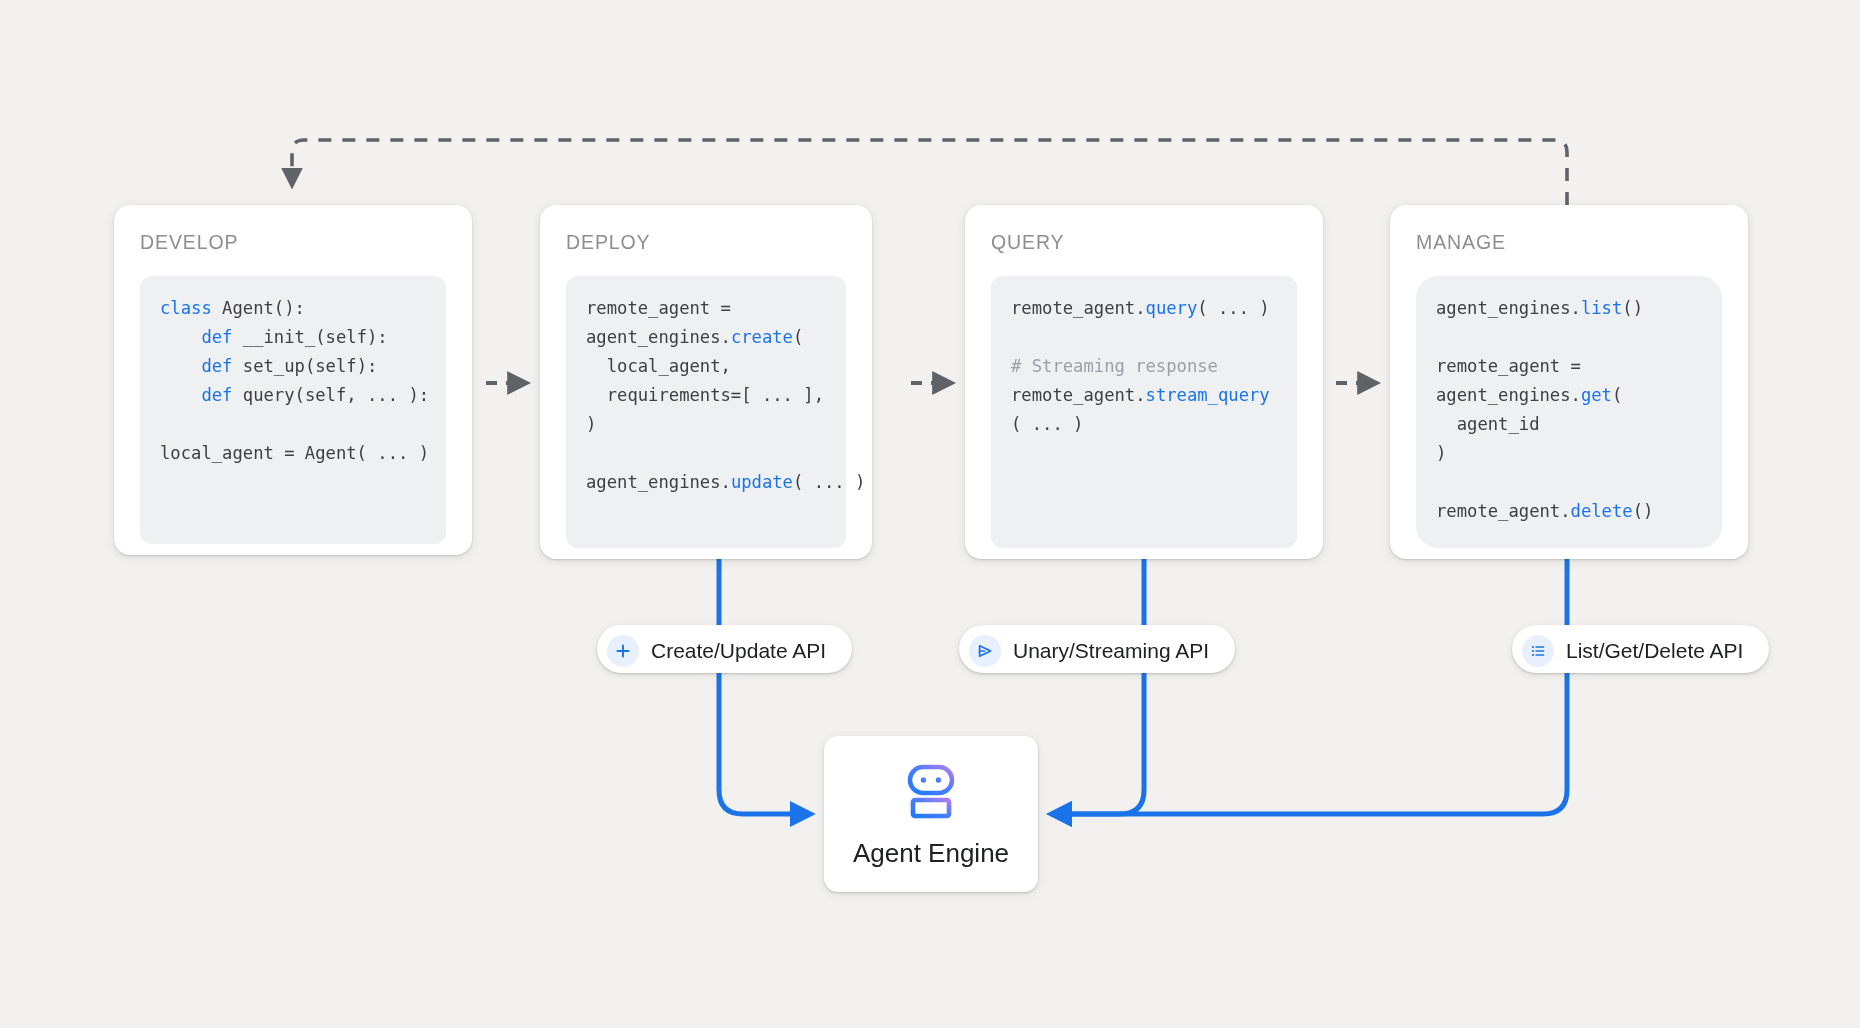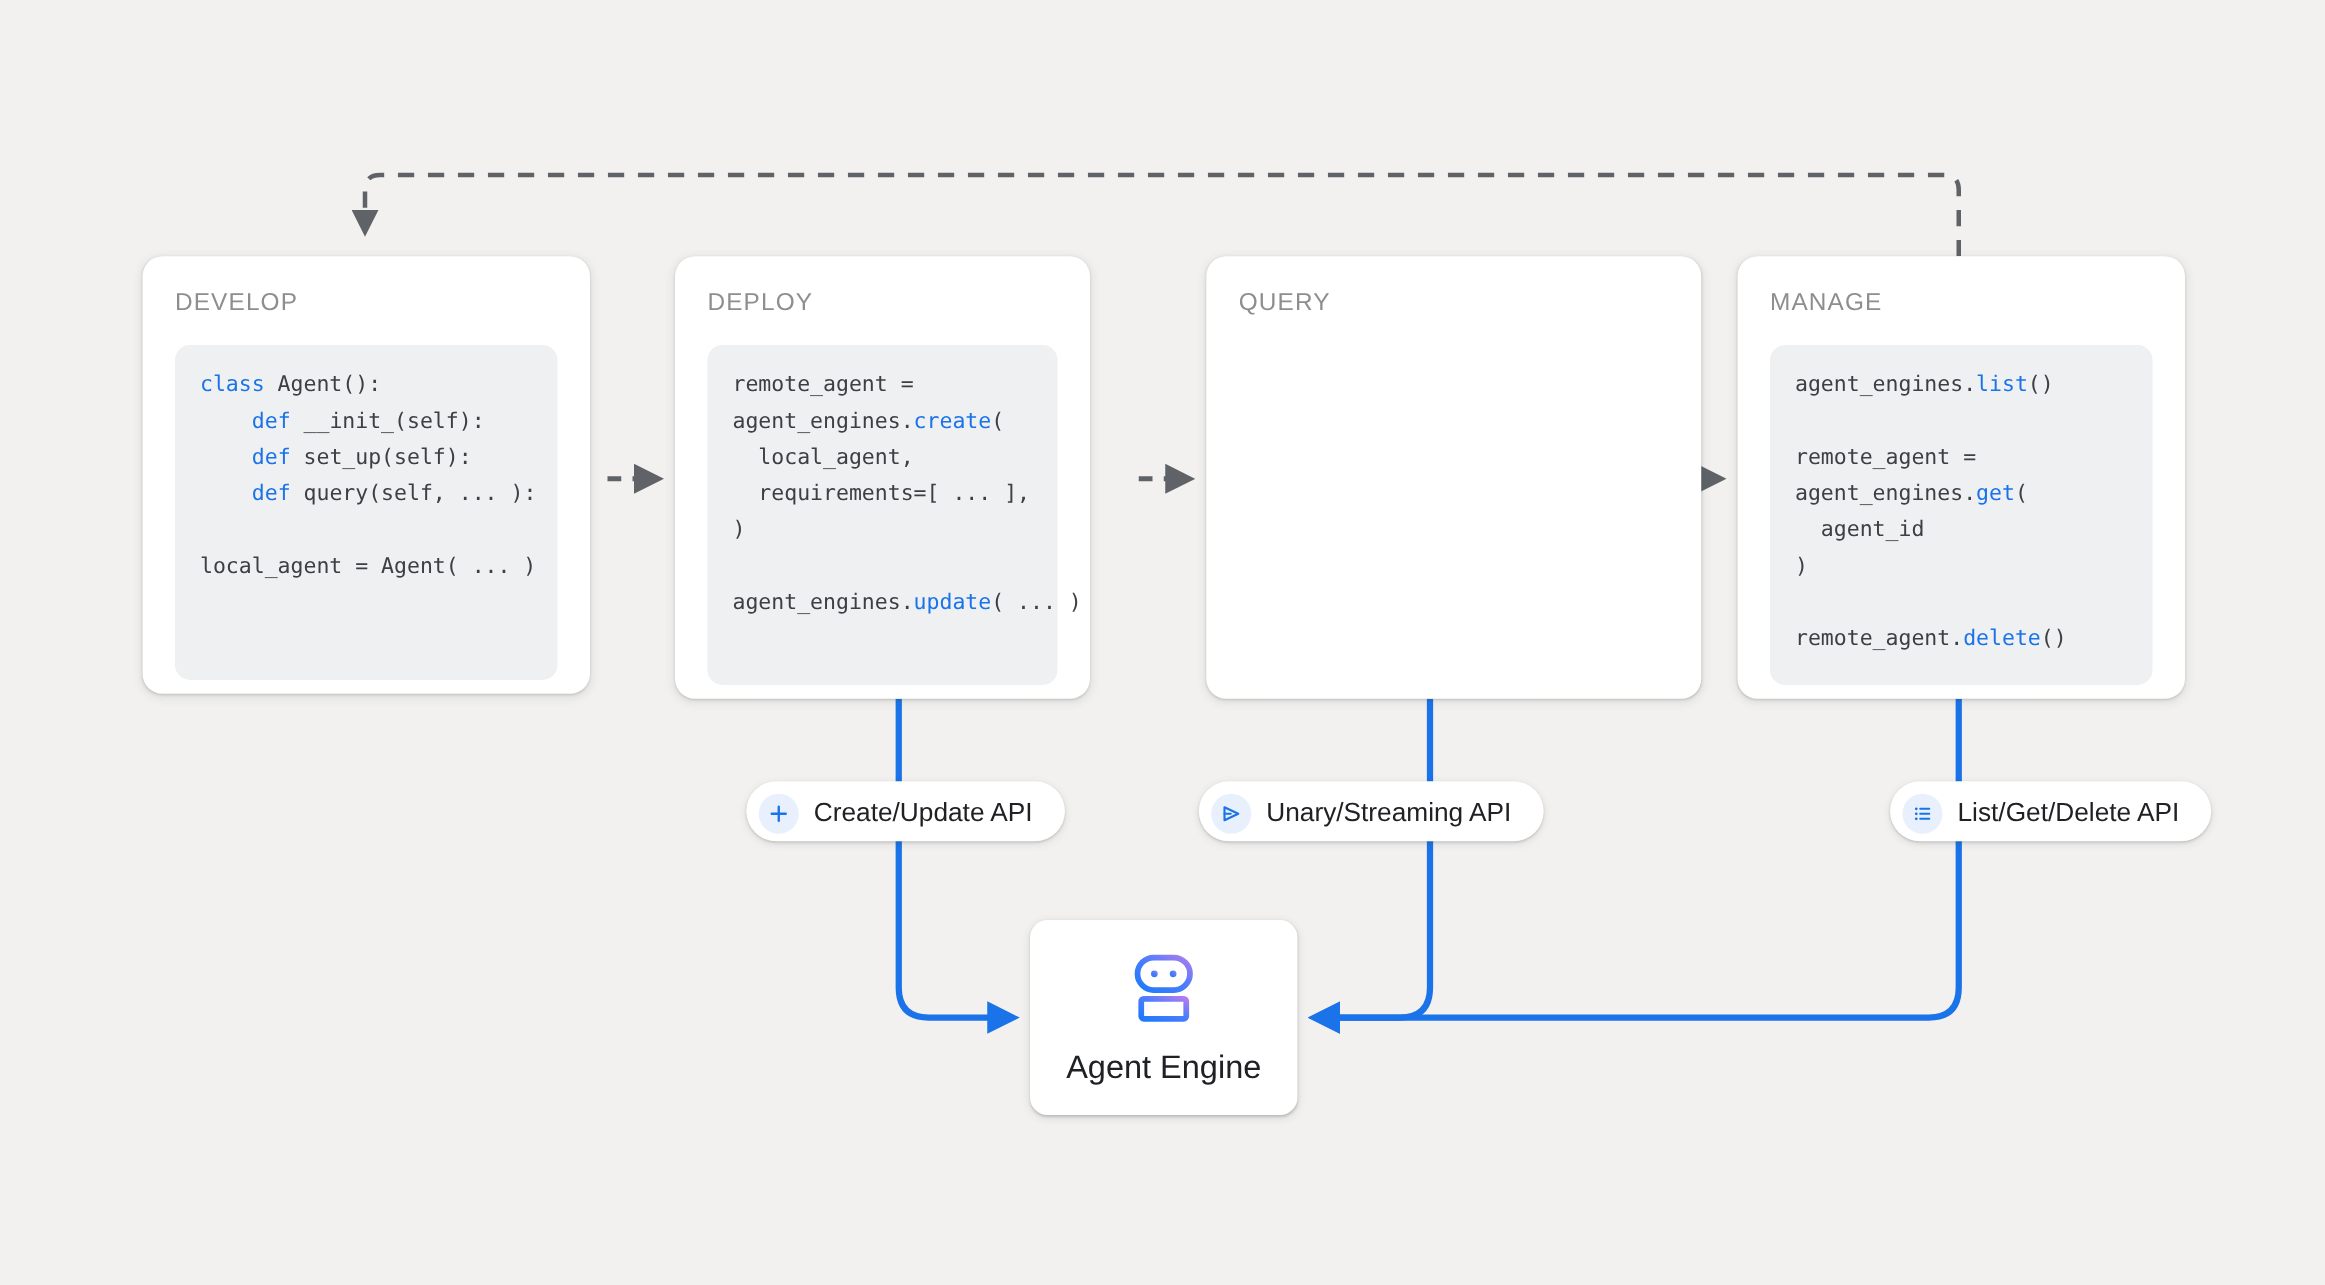--- a/index.html
+++ b/index.html
@@ -38,27 +38,27 @@
     line-height: 29px;
     color: #3c4043;
     white-space: pre;
   }
   .kw   { color: #1a73e8; }
   .cmt  { color: #9aa0a6; }
 
   
   #card-develop { left:114px;  top:205px; width:358px; height:350px; }
   #card-deploy  { left:540px;  top:205px; width:332px; height:354px; }
-  #card-query   { left:965px;  top:205px; width:396px; height:354px; }
+  #card-query   { left:965px;  top:205px; width:358px; height:354px; }
   #card-manage  { left:1390px; top:205px; width:358px; height:354px; }
 
   #card-develop .code { height:268px; }
   #card-deploy  .code { height:272px; }
   #card-query   .code { height:272px; }
-  #card-manage  .code { height:272px; }
+  #card-manage  .code { height:272px;border-radius:22px; }
 
   
   .pill {
     position: absolute;
     display: flex;
     align-items: center;
     gap: 12px;
     background: #ffffff;
     border-radius: 30px;
     height: 48px;
@@ -141,20 +141,25 @@
 <span>agent_engines.</span><span class="kw">create</span><span>(</span>
 <span>  local_agent,</span>
 <span>  requirements=[ ... ],</span>
 <span>)</span>
 <span></span>
 <span>agent_engines.</span><span class="kw">update</span><span>( ... )</span></div>
   </div>
 
   <div class="card" id="card-query">
     <div class="card-title">QUERY</div>
+    <div class="code"><span>remote_agent.</span><span class="kw">query</span><span>( ... )</span>
+<span></span>
+<span class="cmt"># Streaming response</span>
+<span>remote_agent.</span><span class="kw">stream_query</span>
+<span>( ... )</span></div>
   </div>
 
   <div class="card" id="card-manage">
     <div class="card-title">MANAGE</div>
     <div class="code"><span>agent_engines.</span><span class="kw">list</span><span>()</span>
 <span></span>
 <span>remote_agent =</span>
 <span>agent_engines.</span><span class="kw">get</span><span>(</span>
 <span>  agent_id</span>
 <span>)</span>

